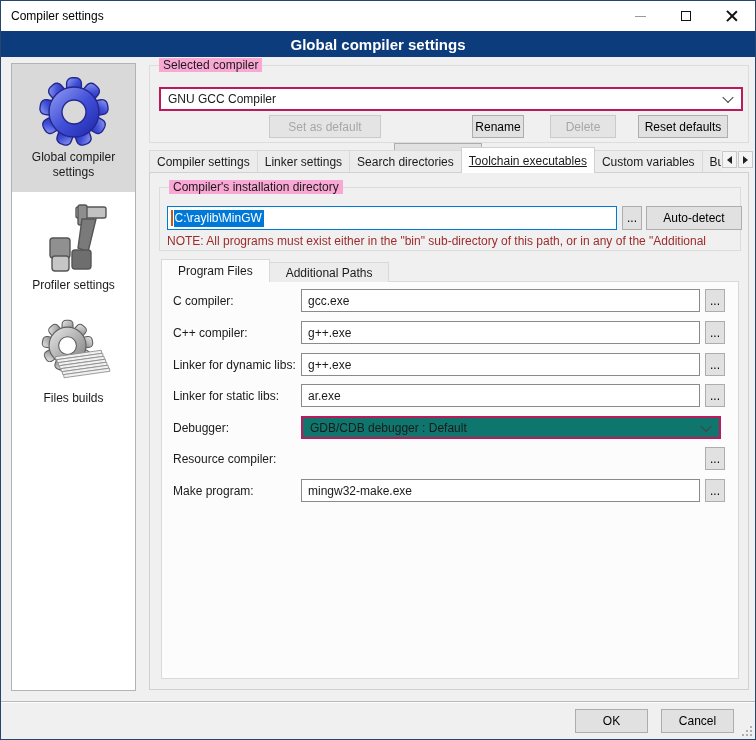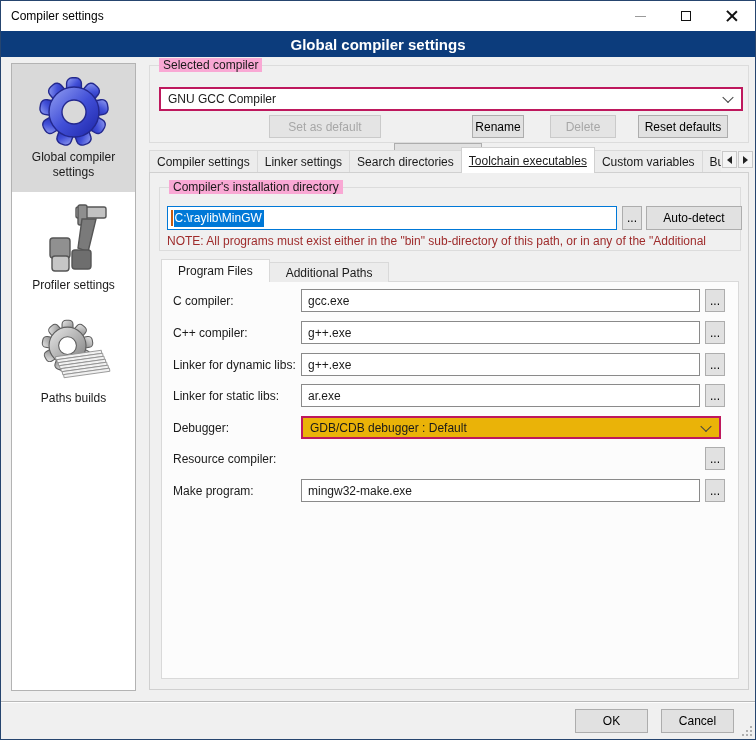--- a/index.html
+++ b/index.html
@@ -81,21 +81,21 @@
   .subtab { height:20px; padding:0 16px; display:flex; align-items:center; background:#ECECEC;
             border:1px solid #D9D9D9; border-bottom:none; margin-right:-1px; white-space:nowrap; }
   .subtab.active { height:23px; background:#FCFCFC; position:relative; z-index:3; }
   .subpanel { position:absolute; left:160px; top:280px; width:578px; height:398px; background:#FCFCFC;
               border:1px solid #D9D9D9; z-index:1; }
 
   .field-label { position:absolute; left:172px; z-index:2; }
   .field-input { position:absolute; left:300px; width:399px; height:23px; background:#FFF;
                  border:1px solid #8A8A8A; display:flex; align-items:center; padding-left:6px; z-index:2; }
   .field-browse { width:20px; z-index:2; }
-  .field-combo { left:300px; width:420px; height:23px; background:#eab308; z-index:2; }
+  .field-combo { left:300px; width:420px; height:23px; background:#0f766e; z-index:2; }
 
   
   .footer-sep { position:absolute; left:0; top:700px; width:100%; height:2px;
                 border-top:1px solid #B9B9B9; border-bottom:1px solid #FDFDFD; }
   .btn-ok { left:574px; top:708px; width:73px; height:24px; }
   .btn-cancel { left:660px; top:708px; width:73px; height:24px; }
   .grip { position:absolute; right:3px; bottom:3px; width:2px; height:2px; background:#AFAFAF;
           box-shadow:-4px 0 #AFAFAF,-8px 0 #AFAFAF,0 -4px #AFAFAF,-4px -4px #AFAFAF,0 -8px #AFAFAF; }
 </style>
 </head>
@@ -191,21 +191,21 @@
             <rect x="0" y="0" width="50" height="3.4"></rect>
             <rect x="1" y="3.4" width="50" height="3.4"></rect>
             <rect x="2" y="6.8" width="50" height="3.4"></rect>
             <rect x="3" y="10.2" width="50" height="3.4"></rect>
             <rect x="4" y="13.6" width="50" height="3.4"></rect>
             <rect x="5" y="17" width="50" height="3.4"></rect>
             <rect x="6" y="20.4" width="50" height="3.4"></rect>
           </g>
         </svg>
       </div>
-      <div class="nav-label">Paths builds</div>
+      <div class="nav-label">Files builds</div>
     </div>
   </div>
 
   <div class="groupbox g-selcomp">
     <span class="glabel">Selected compiler</span>
   </div>
   <div class="combo combo-main">
     <span>GNU GCC Compiler</span>
     <span class="chev"></span>
   </div>

